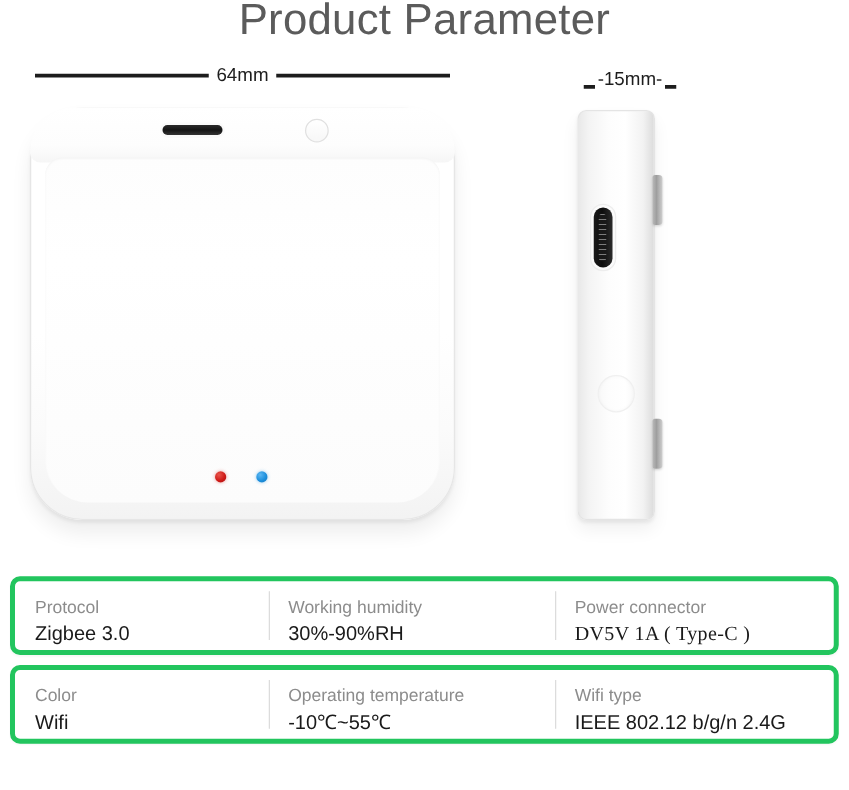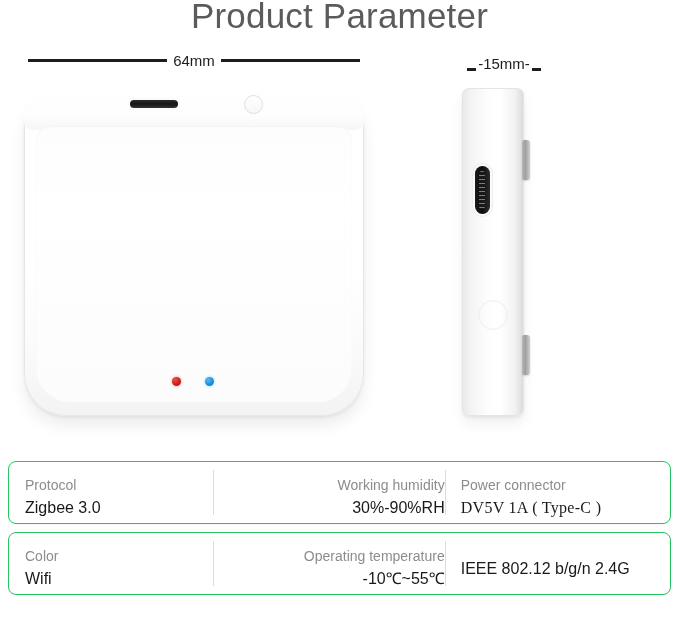--- a/index.html
+++ b/index.html
@@ -225,40 +225,40 @@
     box-shadow: inset 0 0 3px rgba(0,0,0,0.035);
     box-sizing: border-box;
   }
 
   
   .spec-card {
     position: absolute;
     left: 8px;
     width: 663px;
     box-sizing: border-box;
-    border: 1px solid #22c55e;
+    border: 4px solid #22c55e;
     border-radius: 8px;
     background: #ffffff;
     display: flex;
     align-items: stretch;
     box-shadow: 0 1px 2px rgba(0,0,0,0.035);
   }
   .spec-card-1 { top: 461px; height: 63px; }
   .spec-card-2 { top: 532px; height: 63px; }
 
   .spec-cell {
     position: relative;
     padding: 10px 0 0 16px;
     box-sizing: border-box;
     display: flex;
     flex-direction: column;
     justify-content: center;
   }
   .spec-cell.c1 { width: 205px; }
-  .spec-cell.c2 { width: 232px; align-items: flex-end; }
+  .spec-cell.c2 { width: 232px; }
   .spec-cell.c3 { width: 226px; }
 
   .spec-cell + .spec-cell::before {
     content: "";
     position: absolute;
     left: 0;
     top: 8px;
     bottom: 8px;
     width: 1px;
     background: #dcdcdc;
@@ -335,15 +335,16 @@
 <div class="spec-card spec-card-2">
   <div class="spec-cell c1">
     <div class="spec-label">Color</div>
     <div class="spec-value">Wifi</div>
   </div>
   <div class="spec-cell c2">
     <div class="spec-label">Operating temperature</div>
     <div class="spec-value">-10℃~55℃</div>
   </div>
   <div class="spec-cell c3">
+    <div class="spec-label">Wifi type</div>
     <div class="spec-value">IEEE 802.12 b/g/n  2.4G</div>
   </div>
 </div>
 
 </body></html>

